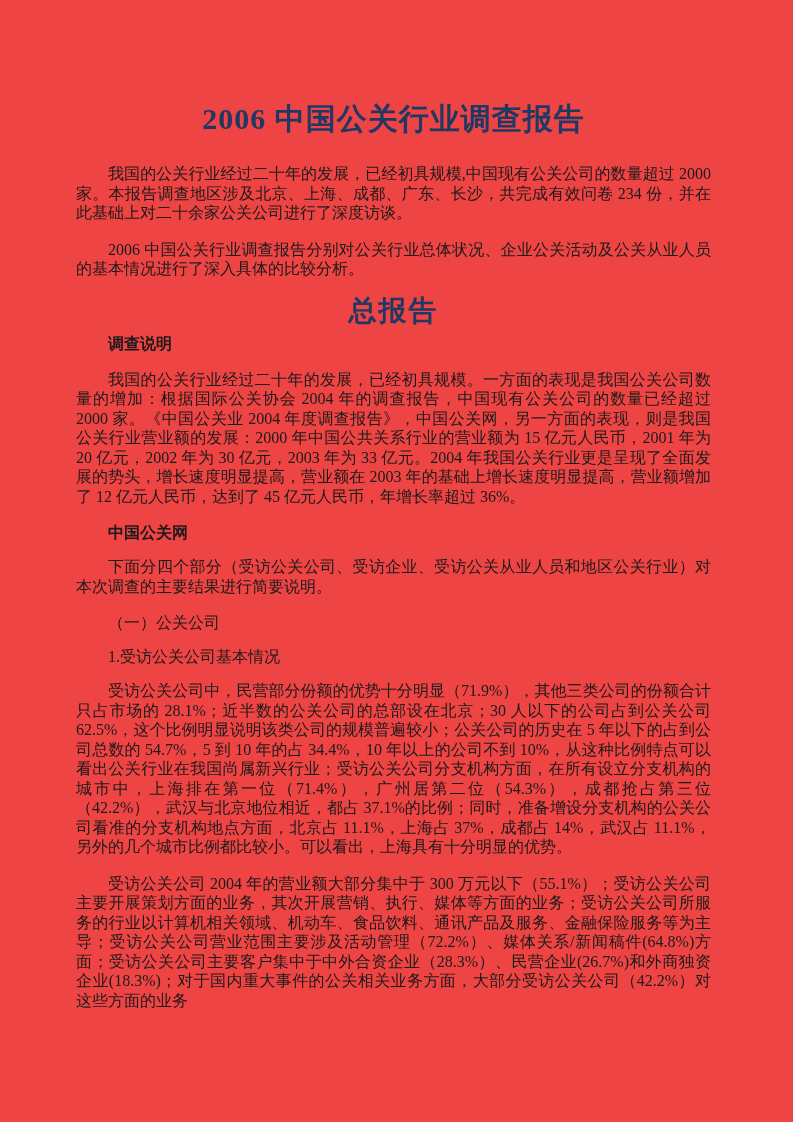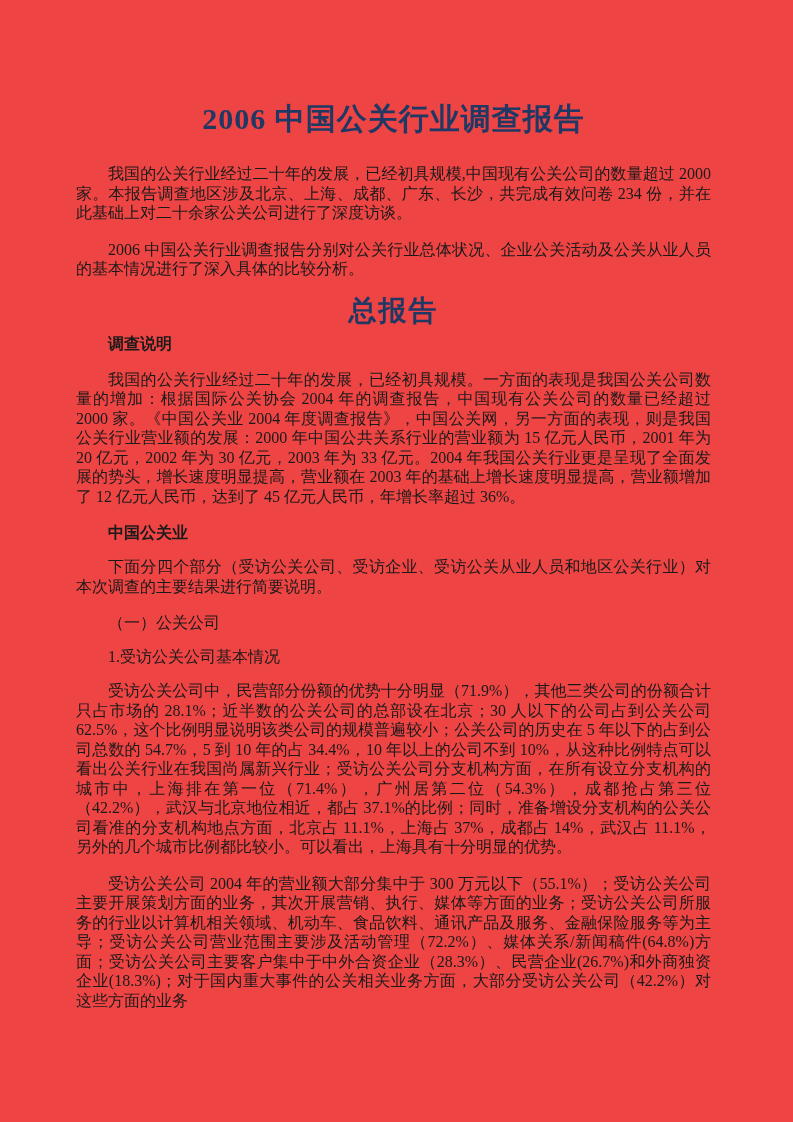--- a/index.html
+++ b/index.html
@@ -84,21 +84,21 @@
   <p class="body">我国的公关行业经过二十年的发展，已经初具规模,中国现有公关公司的数量超过 2000 家。本报告调查地区涉及北京、上海、成都、广东、长沙，共完成有效问卷 234 份，并在此基础上对二十余家公关公司进行了深度访谈。</p>
 
   <p class="body mb2">2006 中国公关行业调查报告分别对公关行业总体状况、企业公关活动及公关从业人员的基本情况进行了深入具体的比较分析。</p>
 
   <h2 class="h-main">总报告</h2>
 
   <h3 class="h-sub">调查说明</h3>
 
   <p class="body mb6">我国的公关行业经过二十年的发展，已经初具规模。一方面的表现是我国公关公司数量的增加：根据国际公关协会 2004 年的调查报告，中国现有公关公司的数量已经超过 2000 家。《中国公关业 2004 年度调查报告》，中国公关网，另一方面的表现，则是我国公关行业营业额的发展：2000 年中国公共关系行业的营业额为 15 亿元人民币，2001 年为 20 亿元，2002 年为 30 亿元，2003 年为 33 亿元。2004 年我国公关行业更是呈现了全面发展的势头，增长速度明显提高，营业额在 2003 年的基础上增长速度明显提高，营业额增加了 12 亿元人民币，达到了 45 亿元人民币，年增长率超过 36%。</p>
 
-  <h3 class="h-sub mb14">中国公关业</h3>
+  <h3 class="h-sub mb14">中国公关网</h3>
 
   <p class="body mb14">下面分四个部分（受访公关公司、受访企业、受访公关从业人员和地区公关行业）对本次调查的主要结果进行简要说明。</p>
 
   <div class="h-plain">（一）公关公司</div>
 
   <div class="h-plain">1.受访公关公司基本情况</div>
 
   <p class="body mb6">受访公关公司中，民营部分份额的优势十分明显（71.9%），其他三类公司的份额合计只占市场的 28.1%；近半数的公关公司的总部设在北京；30 人以下的公司占到公关公司 62.5%，这个比例明显说明该类公司的规模普遍较小；公关公司的历史在 5 年以下的占到公司总数的 54.7%，5 到 10 年的占 34.4%，10 年以上的公司不到 10%，从这种比例特点可以看出公关行业在我国尚属新兴行业；受访公关公司分支机构方面，在所有设立分支机构的城市中，上海排在第一位（71.4%），广州居第二位（54.3%），成都抢占第三位（42.2%），武汉与北京地位相近，都占 37.1%的比例；同时，准备增设分支机构的公关公司看准的分支机构地点方面，北京占 11.1%，上海占 37%，成都占 14%，武汉占 11.1%，另外的几个城市比例都比较小。可以看出，上海具有十分明显的优势。</p>
 
 

